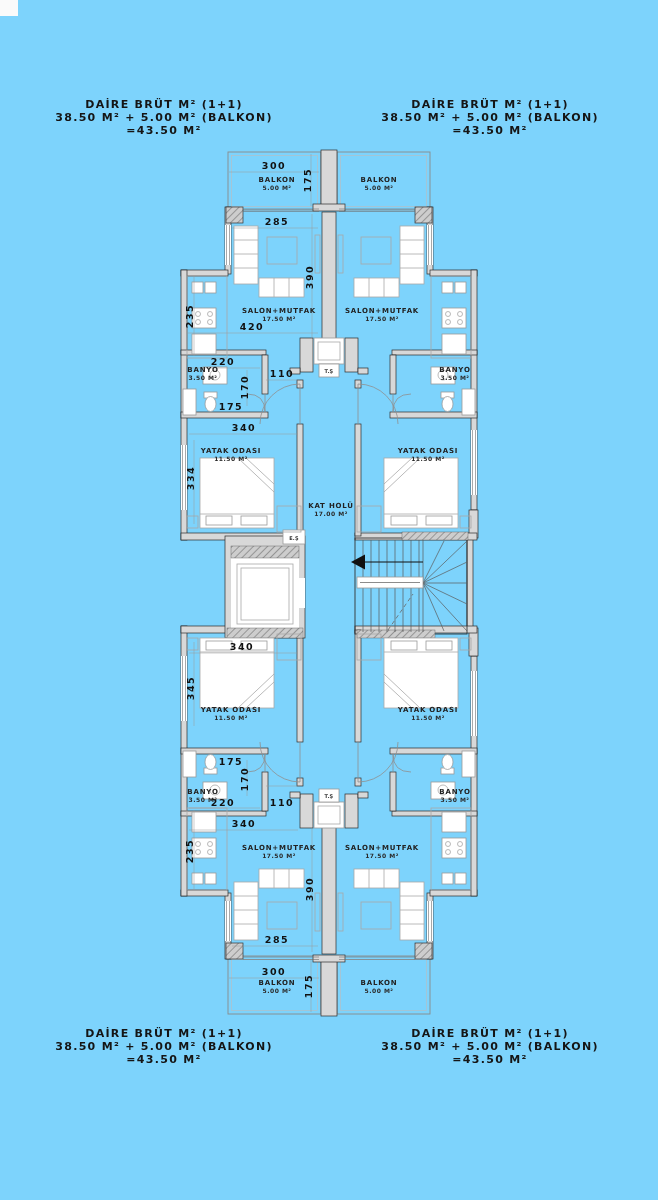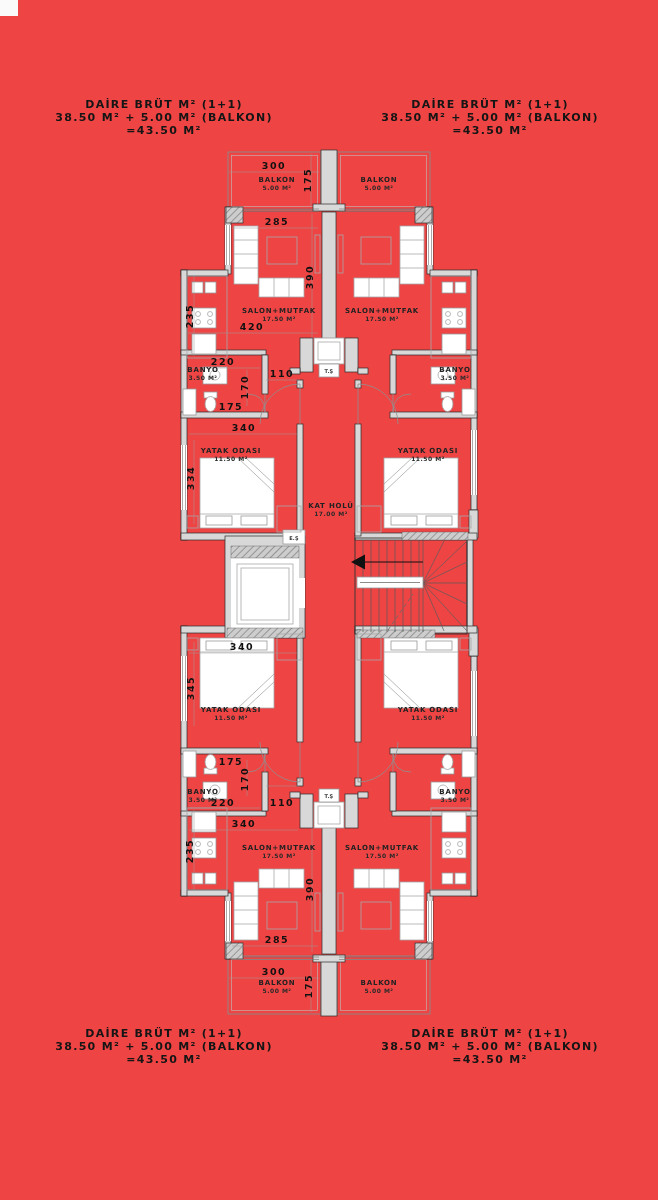--- a/index.html
+++ b/index.html
@@ -1,16 +1,16 @@
 <!DOCTYPE html>
 <html><head>
 <meta charset="utf-8">
 <style>
   html,body{margin:0;padding:0;background:#fff;}
-  #stage{position:relative;width:658px;height:1200px;background:#ef4444;overflow:hidden;
+  #stage{position:relative;width:658px;height:1200px;background:#7dd3fc;overflow:hidden;
          font-family:"DejaVu Sans",sans-serif;}
   svg{display:block}
   text{text-anchor:middle;fill:#141414}
   .hdr{font:bold 11px "DejaVu Sans",sans-serif;letter-spacing:1.3px;fill:#151515}
   .dim{font:bold 9.5px "DejaVu Sans",sans-serif;letter-spacing:1.6px;fill:#111}
   .rname{font:bold 7px "DejaVu Sans",sans-serif;letter-spacing:.8px;fill:#222}
   .rarea{font:600 6px "DejaVu Sans",sans-serif;letter-spacing:.5px;fill:#2a2a2a}
   .tiny{font:bold 5px "DejaVu Sans",sans-serif;letter-spacing:.2px;fill:#333}
   .wall{fill:#d8d8d8;stroke:#2b2b2b;stroke-width:.7}
   .cav{fill:#ffffff;stroke:none}

